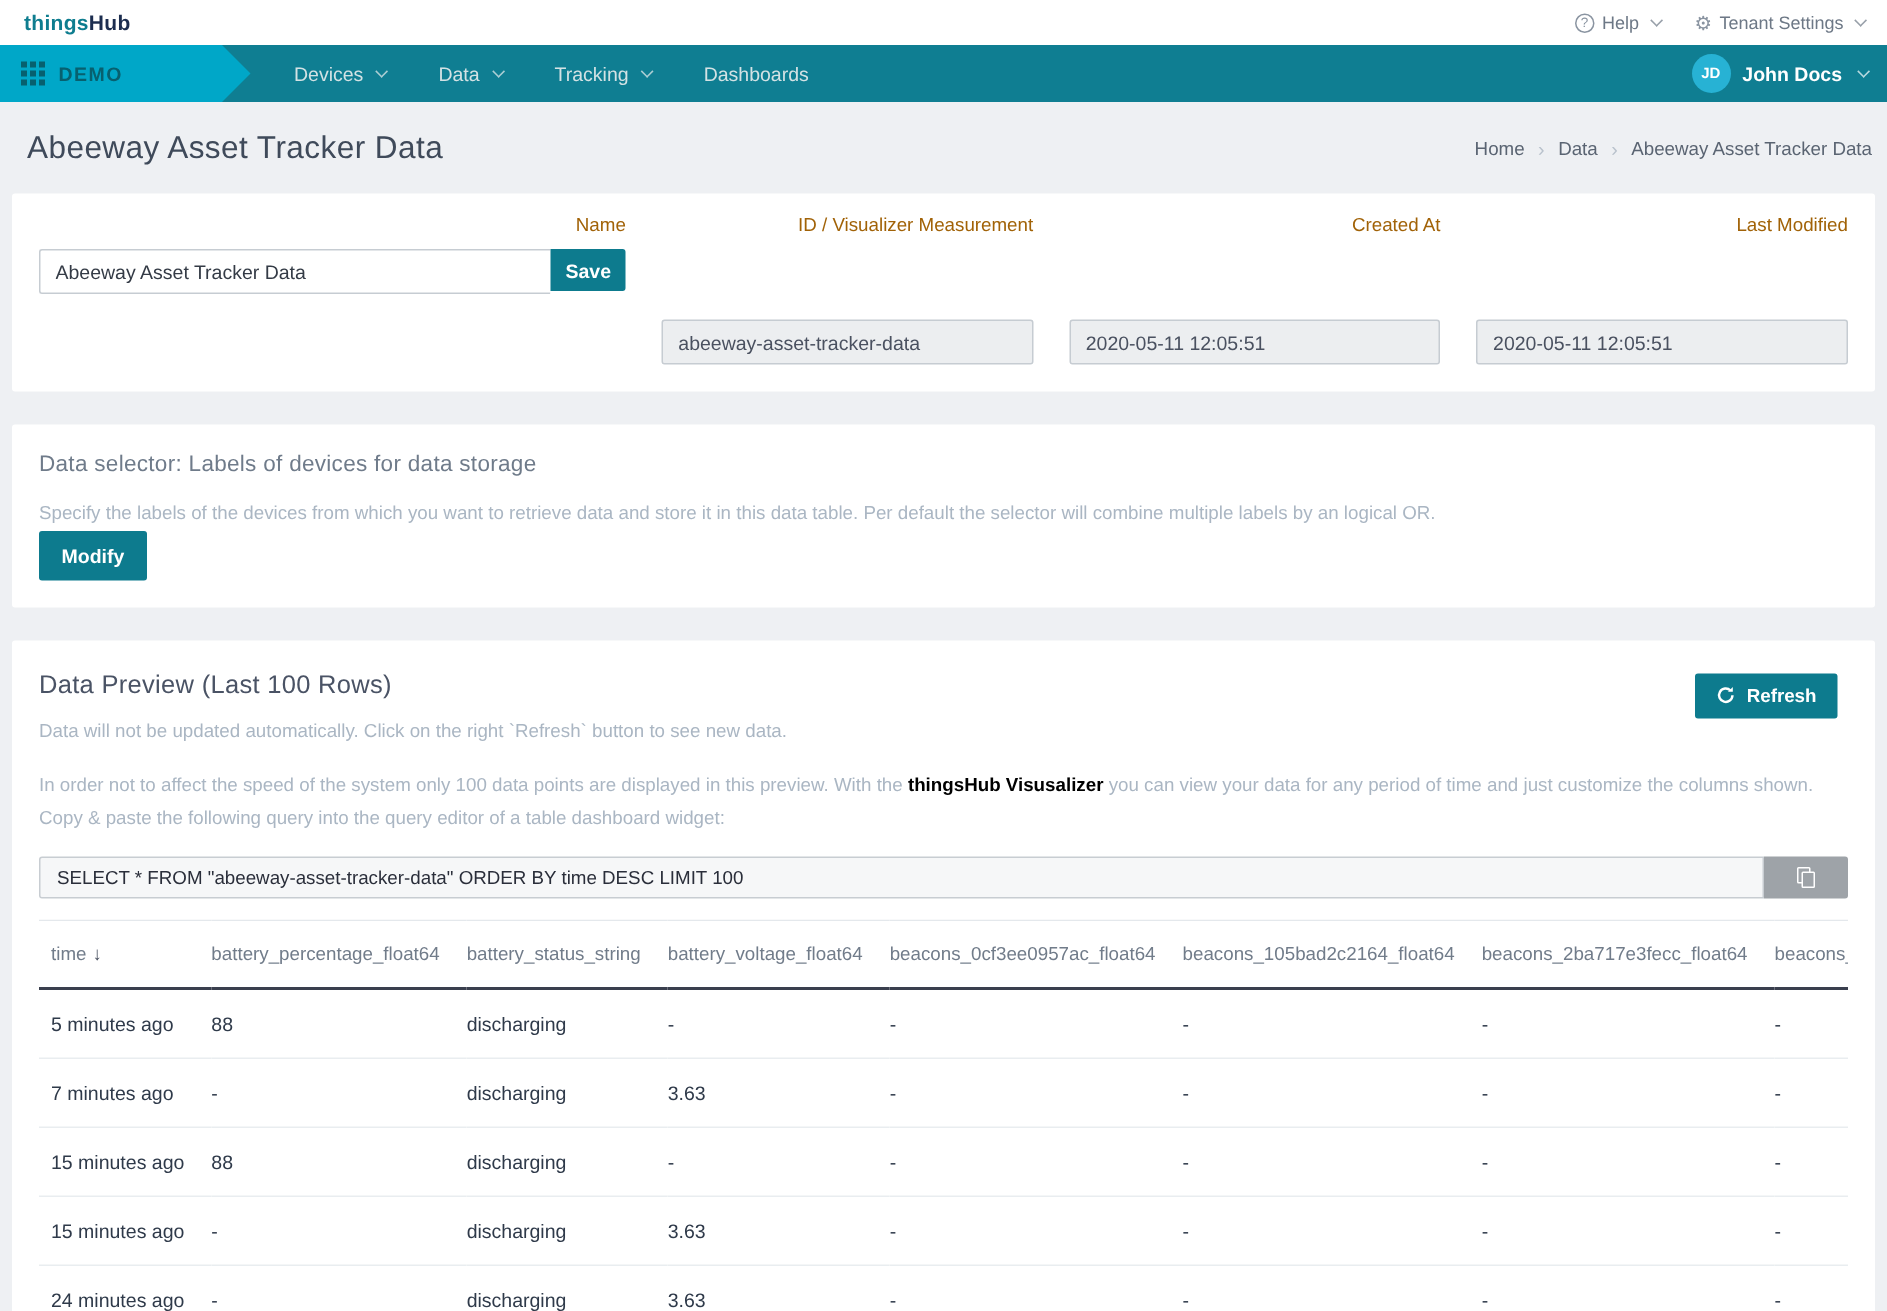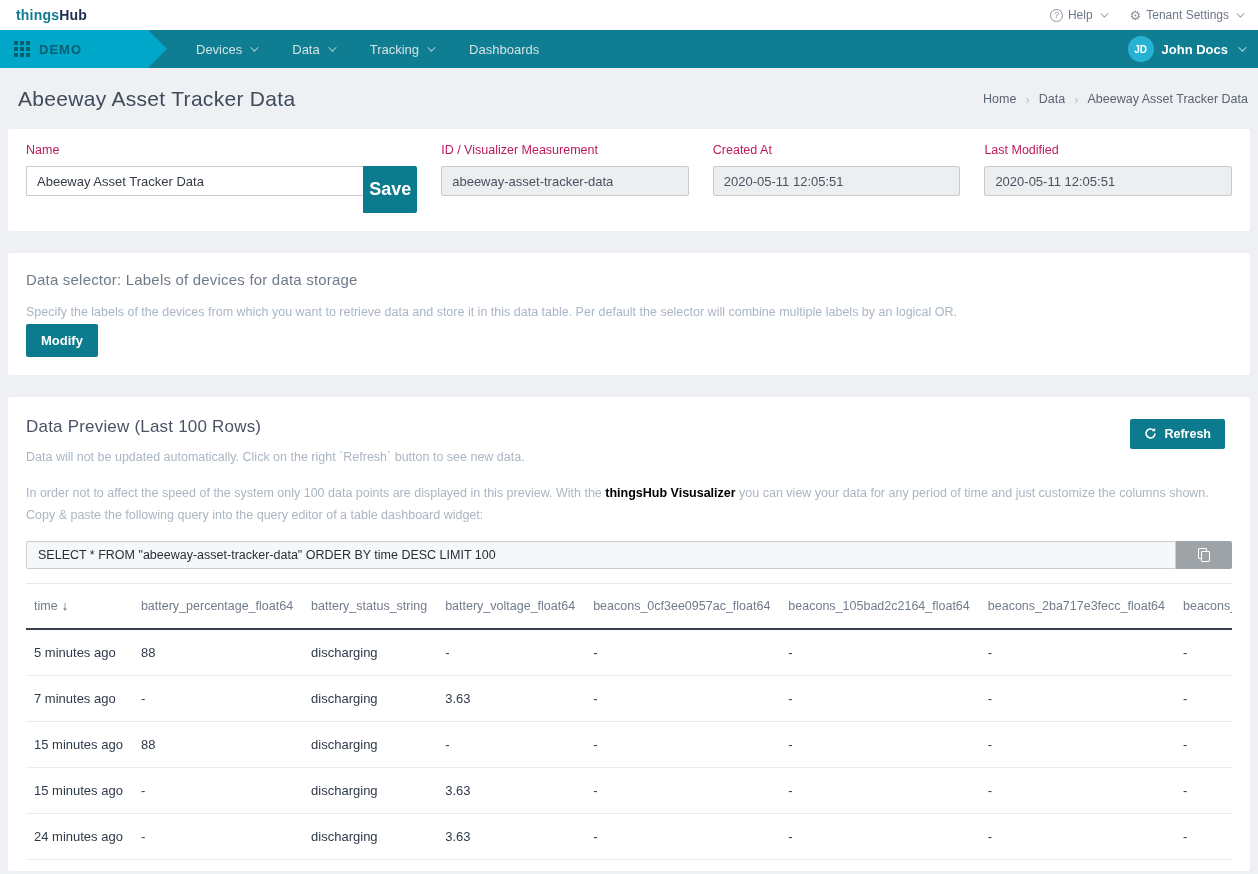--- a/index.html
+++ b/index.html
@@ -35,28 +35,28 @@
   .breadcrumb { display:flex; align-items:center; gap:9px; font-size:12.5px; color:#5a6472; }
   .breadcrumb .sep { color:#b9c2cc; font-size:13px; }
   .crumb { cursor:pointer; }
   .crumb.last { cursor:default; }
   
   .card { background:#ffffff; margin:0 8px; border-radius:2px; padding:14px 18px 18px; }
   .card + .card { margin-top:22px; }
   
   .fields { display:flex; gap:24px; }
   .field { display:flex; flex-direction:column; }
-  .field.f-name { flex:1.58; } .field.f-std { flex:1; }
-  .field label { font-size:12.5px; color:#be185d; margin-bottom:9px; }
+  .field.f-name { flex:1.58; } .field.f-std { flex:1;gap:47px; }
+  .field label { font-size:12.5px; color:#a16207; margin-bottom:9px;text-align:right; }
   .input-group { display:flex; }
   input.txt { height:30px; border:1px solid #c6ccd2; border-radius:2px; padding:0 10px; font-size:13px; color:#343b46; font-family:inherit; width:100%; outline:none; }
   .input-group input.txt { border-radius:2px 0 0 2px; border-right:none; }
   input.txt:disabled { background:#eceef0; color:#4a5160; }
   .btn { border:none; border-radius:2px; background:#0d7b8e; color:#fff; font-weight:bold; font-family:inherit; cursor:pointer; }
-  .btn-save { width:56px; height:47px; font-size:18px; border-radius:0 2px 2px 0; }
+  .btn-save { width:56px; height:28px; font-size:13px; border-radius:0 2px 2px 0; }
   
   .sec-title { font-size:15px; color:#6f7b8a; letter-spacing:.2px; margin:4px 0 14px; font-weight:400; }
   .muted { font-size:12.5px; color:#aab6c3; line-height:1.75; }
   .chips { margin:10px 0 16px; display:flex; gap:8px; }
   .chip { background:#e5e7ea; border-radius:14px; padding:6px 15px; font-size:12.5px; color:#39404c; cursor:default; }
   .btn-modify { padding:9px 15px; font-size:13px; }
   
   .preview-card { position:relative; padding-bottom:0; min-height:474px; }
   .preview-title { font-size:17px; color:#4a5365; letter-spacing:.2px; margin:6px 0 10px; font-weight:400; }
   .btn-refresh { position:absolute; top:22px; right:25px; padding:8px 14px; font-size:12.5px; display:flex; align-items:center; gap:7px; }

